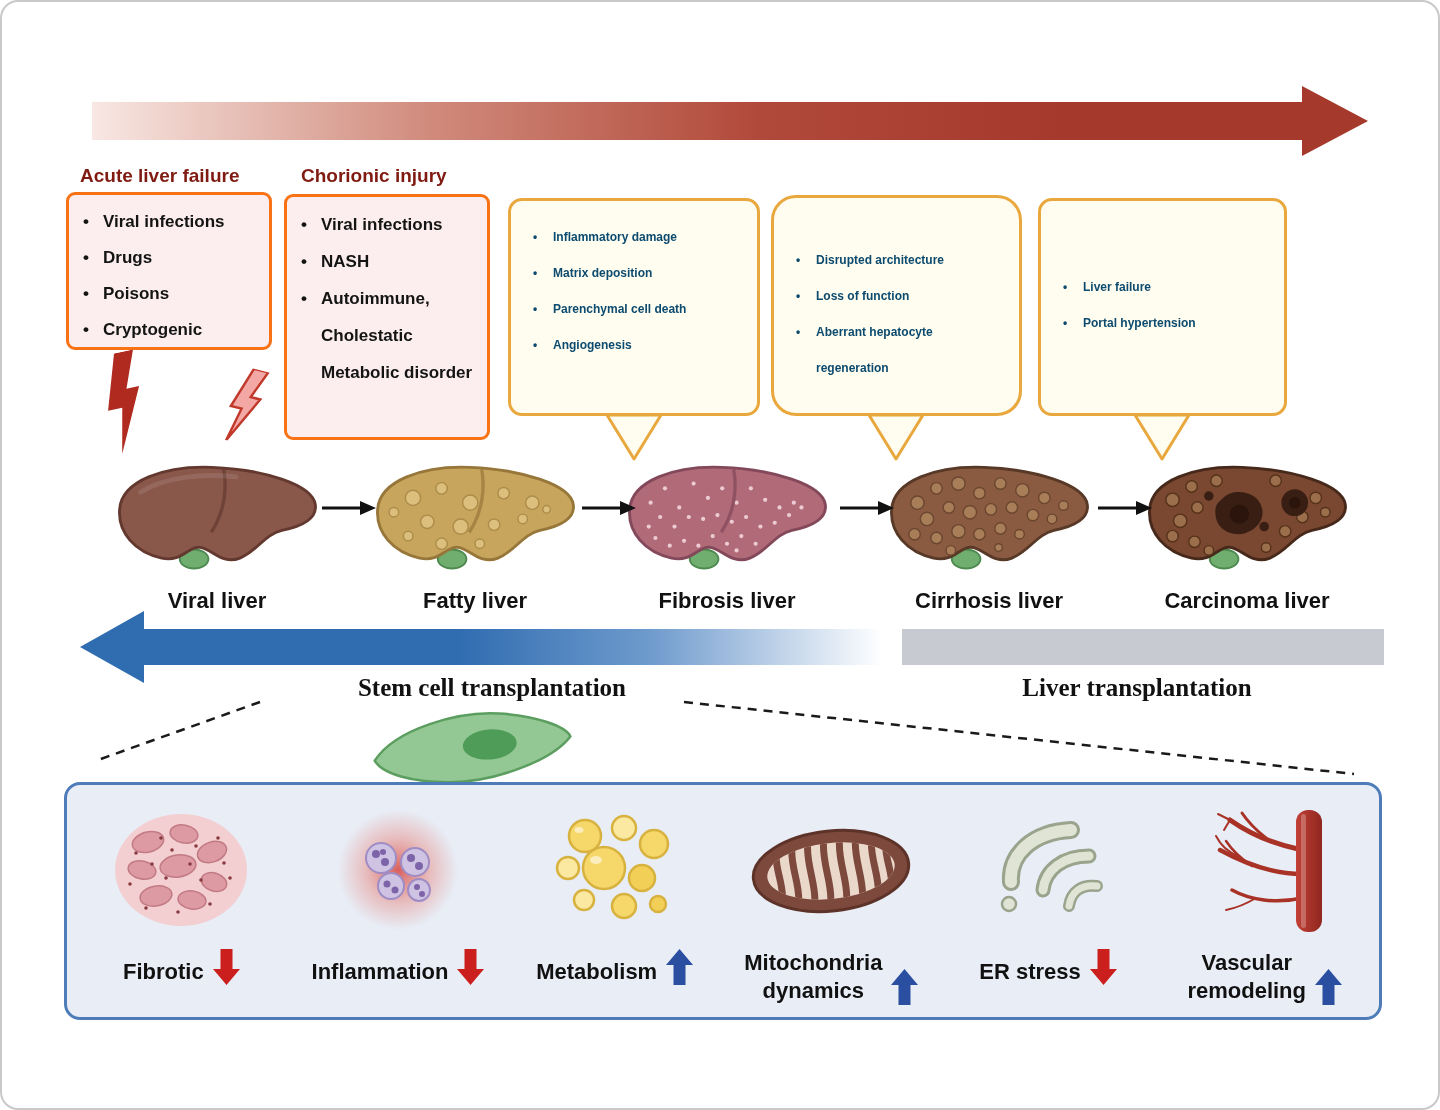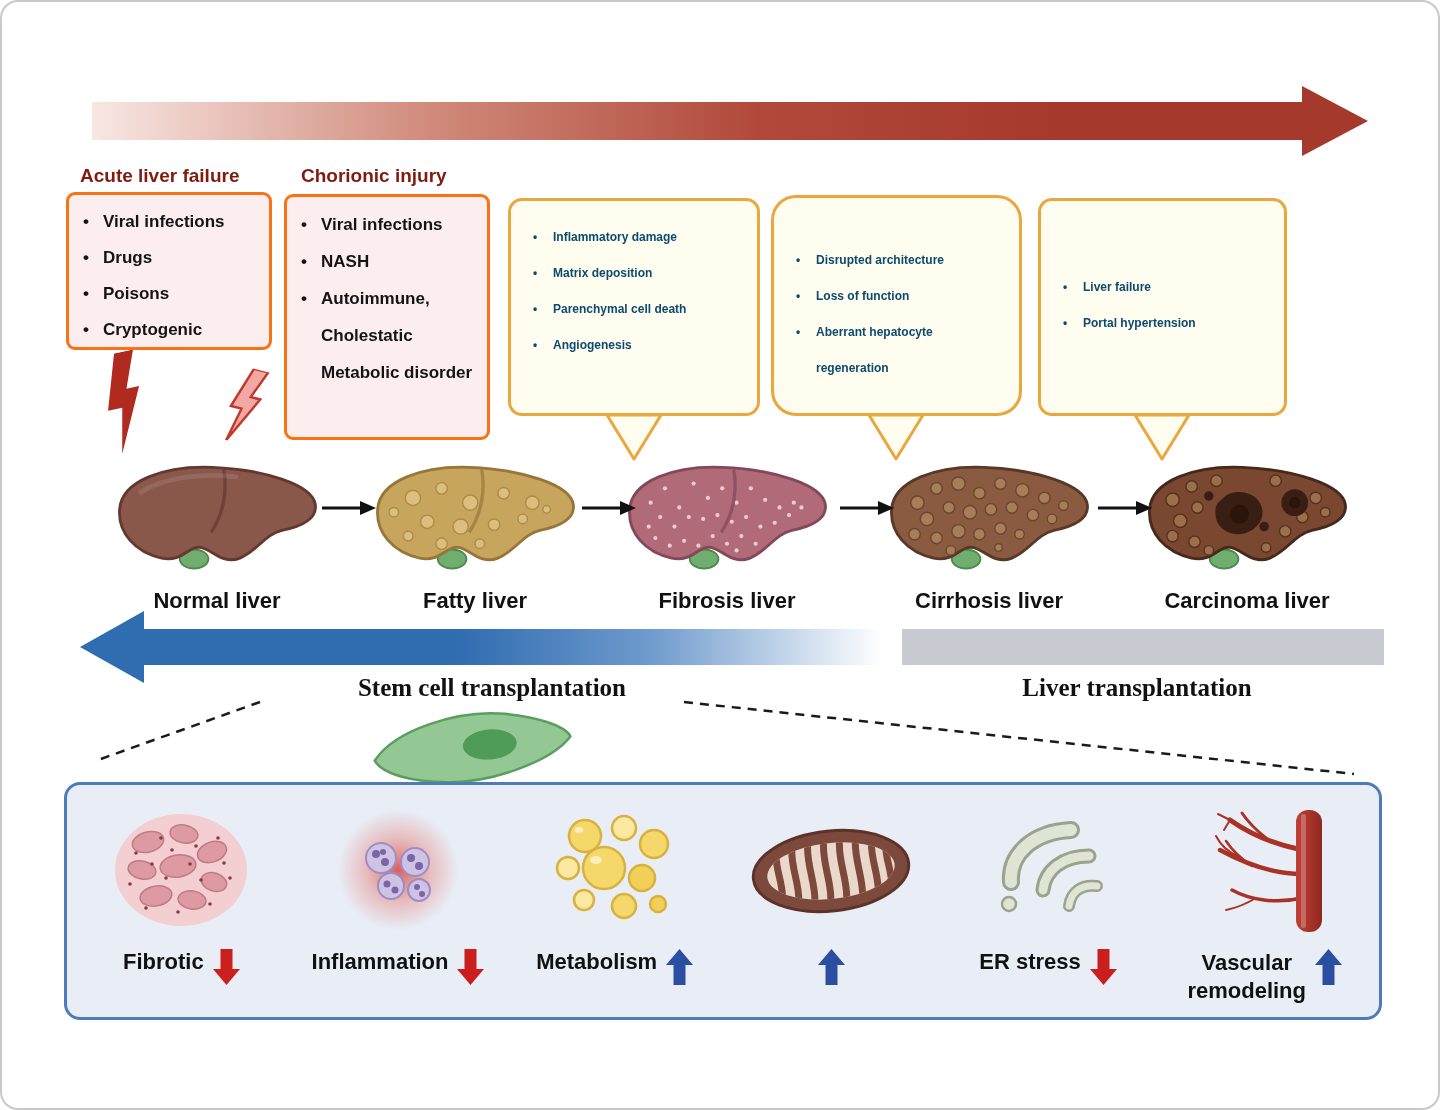--- a/index.html
+++ b/index.html
@@ -42,21 +42,21 @@
   .liver-bar{position:absolute;left:900px;top:627px;width:482px;height:36px;background:#c7cbd1;}
   .trans-label{position:absolute;text-align:center;font-weight:700;font-size:25px;color:#111;font-family:Liberation Serif, serif;}
 
   .overlay-svg{position:absolute;pointer-events:none;}
 
   
   .panel{position:absolute;left:62px;top:780px;width:1318px;height:238px;background:#e8edf6;
     border:3px solid #4d7cb8;border-radius:16px;box-sizing:border-box;display:flex;padding:12px 6px 8px 6px;}
   .effect-col{flex:1;display:flex;flex-direction:column;align-items:center;}
   .effect-icon{height:148px;display:flex;align-items:center;justify-content:center;margin-bottom:4px;}
-  .effect-label-row{display:flex;align-items:flex-start;gap:9px;}
+  .effect-label-row{display:flex;align-items:flex-end;gap:9px;}
   .effect-label{font-weight:700;font-size:22px;color:#111;white-space:nowrap;}
   .effect-label.two-line{text-align:center;line-height:28px;white-space:normal;}
 </style>
 </head>
 <body>
 
 <div class="canvas">
 
   <div class="prog-shaft"></div>
   <div class="prog-head"></div>
@@ -326,21 +326,21 @@
   </svg>
   <svg class="step-arrow" style="left:838px;top:497px;" width="54" height="18" viewBox="0 0 54 18">
     <line x1="0" y1="9" x2="40" y2="9" stroke="#111" stroke-width="3"></line>
       <polygon points="38,2 54,9 38,16" fill="#111"></polygon>
   </svg>
   <svg class="step-arrow" style="left:1096px;top:497px;" width="54" height="18" viewBox="0 0 54 18">
     <line x1="0" y1="9" x2="40" y2="9" stroke="#111" stroke-width="3"></line>
       <polygon points="38,2 54,9 38,16" fill="#111"></polygon>
   </svg>
 
-  <div class="liver-label" style="left:100px;top:586px;">Normal liver</div>
+  <div class="liver-label" style="left:100px;top:586px;">Viral liver</div>
   <div class="liver-label" style="left:358px;top:586px;">Fatty liver</div>
   <div class="liver-label" style="left:610px;top:586px;">Fibrosis liver</div>
   <div class="liver-label" style="left:872px;top:586px;">Cirrhosis liver</div>
   <div class="liver-label" style="left:1130px;top:586px;">Carcinoma liver</div>
 
   <div class="stem-head"></div>
   <div class="stem-shaft"></div>
   <div class="liver-bar"></div>
   <div class="trans-label" style="left:240px;top:672px;width:500px;">Stem cell transplantation</div>
   <div class="trans-label" style="left:935px;top:672px;width:400px;">Liver transplantation</div>
@@ -480,20 +480,24 @@
               <path d="M84,32 C79,52 89,78 84,96"></path>
               <path d="M100,32 C95,52 105,78 100,96"></path>
               <path d="M116,32 C111,52 121,78 116,96"></path>
               <path d="M132,34 C127,52 137,76 132,94"></path>
               <path d="M146,38 C141,52 151,74 146,90"></path>
             </g>
           </g>
         </svg>
       </div>
       <div class="effect-label-row">
+        <span class="effect-label two-line">
+          <span>Mitochondria</span><br>
+          <span>dynamics</span>
+        </span>
         <svg width="27" height="36" viewBox="0 0 27 36">
             <polygon points="13.5,0 27,16 19.5,16 19.5,36 7.5,36 7.5,16 0,16" fill="#2a4fa0"></polygon>
           </svg>
       </div>
     </div>
 
     <div class="effect-col">
       <div class="effect-icon">
         <svg width="150" height="126" viewBox="0 0 150 126">
           <g fill="none" stroke-linecap="round">

